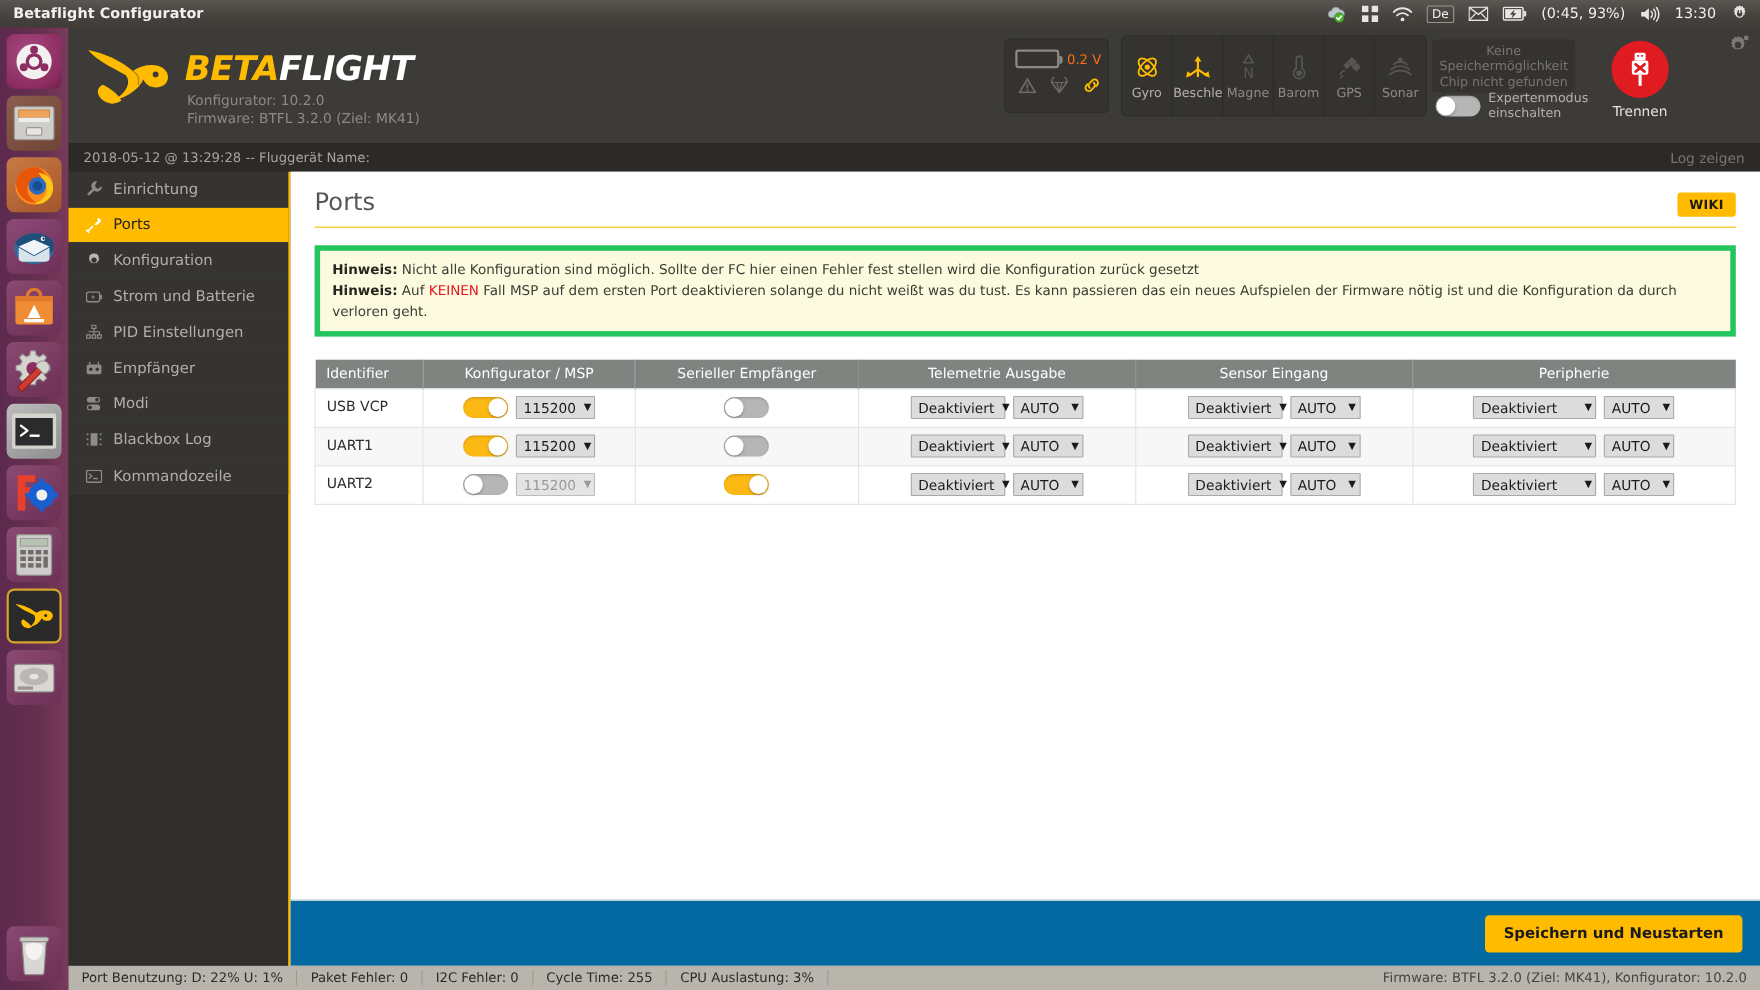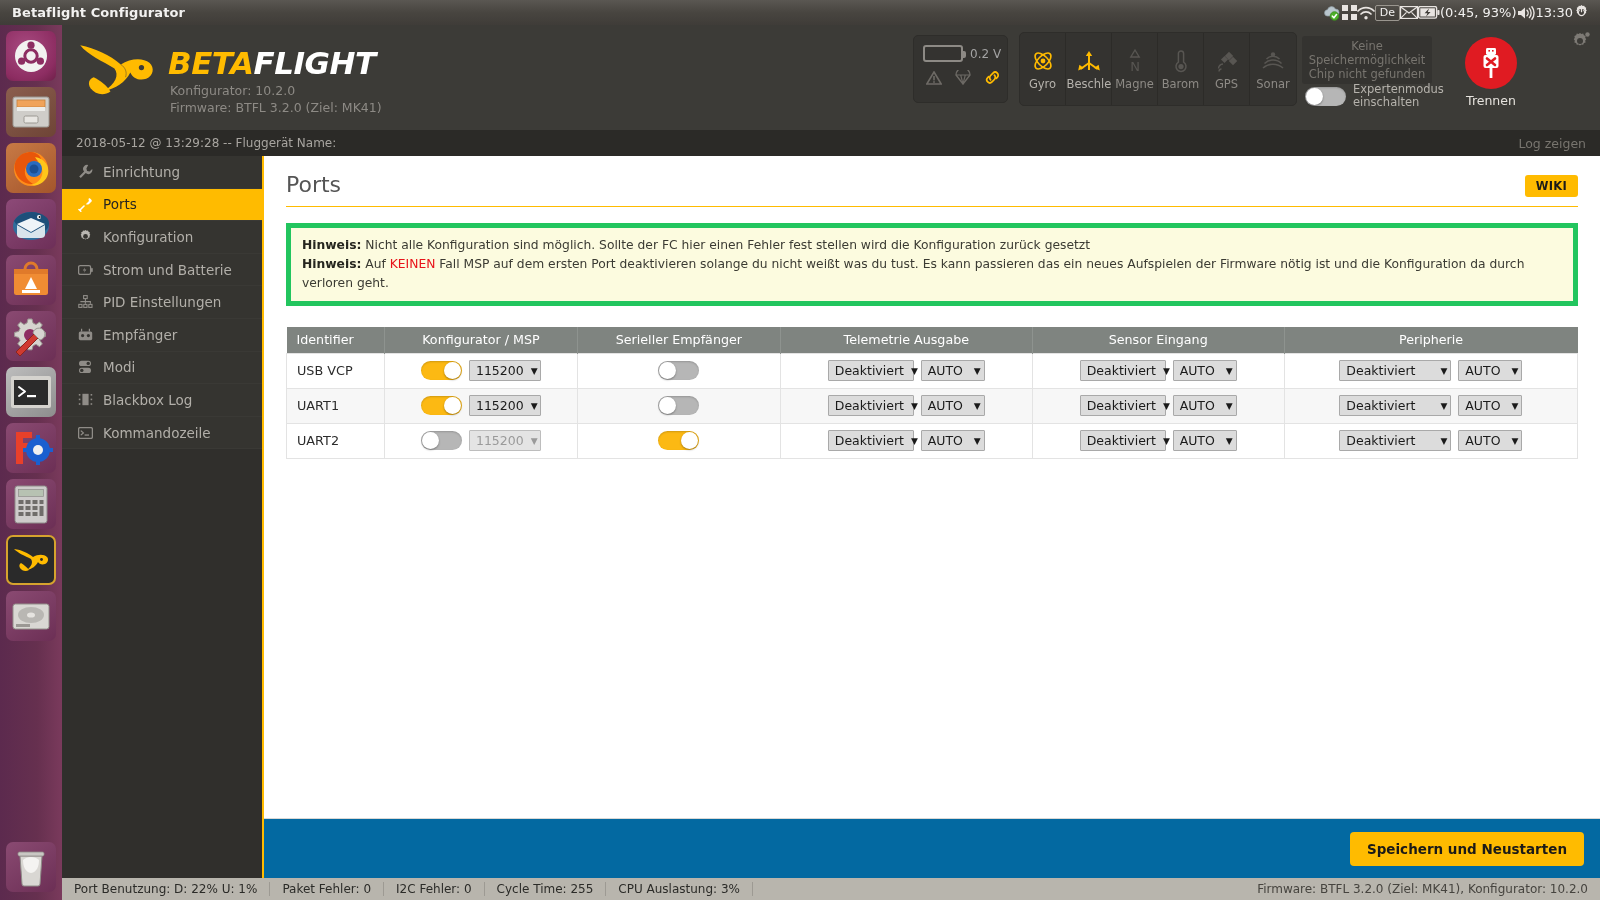--- a/index.html
+++ b/index.html
@@ -14,21 +14,21 @@
   .top-panel {
     position: absolute; top: 0; left: 0; width: 1600px; height: 25px;
     background: linear-gradient(to bottom, #5a5752 0%, #484540 50%, #3f3c38 100%);
     display: flex; align-items: center;
     color: #f2f1f0;
     font-size: 13px; font-weight: bold;
     z-index: 50;
   }
   .top-panel .win-title { margin-left: 12px; letter-spacing: .1px; }
   .tray {
-    margin-left: auto; display: flex; align-items: center; 
+    margin-left: auto; display: flex; align-items: center; gap: 13px;
     padding-right: 10px; font-weight: normal; font-size: 13px;
   }
   .tray .ticon { display: flex; align-items: center; justify-content: center; }
   .tray .kbd-ind {
     border: 1px solid #9a968f; border-radius: 2px;
     padding: 0px 4px; font-size: 11px; line-height: 14px;
   }
   .tray .clock { font-size: 13px; }
   .tray .batt-text { font-size: 13px; }
 
@@ -92,21 +92,21 @@
   .logo-sub { color: #8d8a85; font-size: 12.5px; line-height: 15px; margin-top: 2px; margin-left: 2px; }
 
   .batt-box {
     position: absolute; left: 851px; top: 10px;
     width: 95px; height: 68px;
     background: #343330; border: 1px solid #2e2d2a; border-radius: 5px;
   }
   .batt-row1 { display:flex; align-items:center; padding: 9px 0 0 9px; }
   .batt-sym { width: 40px; height: 17px; border: 2px solid #8d8a85; border-radius: 3px; position: relative; }
   .batt-sym:after { content:''; position:absolute; right:-5px; top:4px; width:3px; height:7px; background:#8d8a85; border-radius:0 2px 2px 0; }
-  .batt-volt { color: #a3a3a3; font-size: 12px; margin-left: 7px; }
+  .batt-volt { color: #f97316; font-size: 12px; margin-left: 7px; }
   .batt-row2 { display:flex; align-items:center; gap: 13px; padding: 8px 0 0 12px; }
 
   .sensor-box {
     position: absolute; left: 957px; top: 7px;
     height: 74px; display: flex;
     background: #343330; border: 1px solid #2e2d2a; border-radius: 5px;
     overflow: hidden;
   }
   .sensor {
     width: 46px; display: flex; flex-direction: column;

